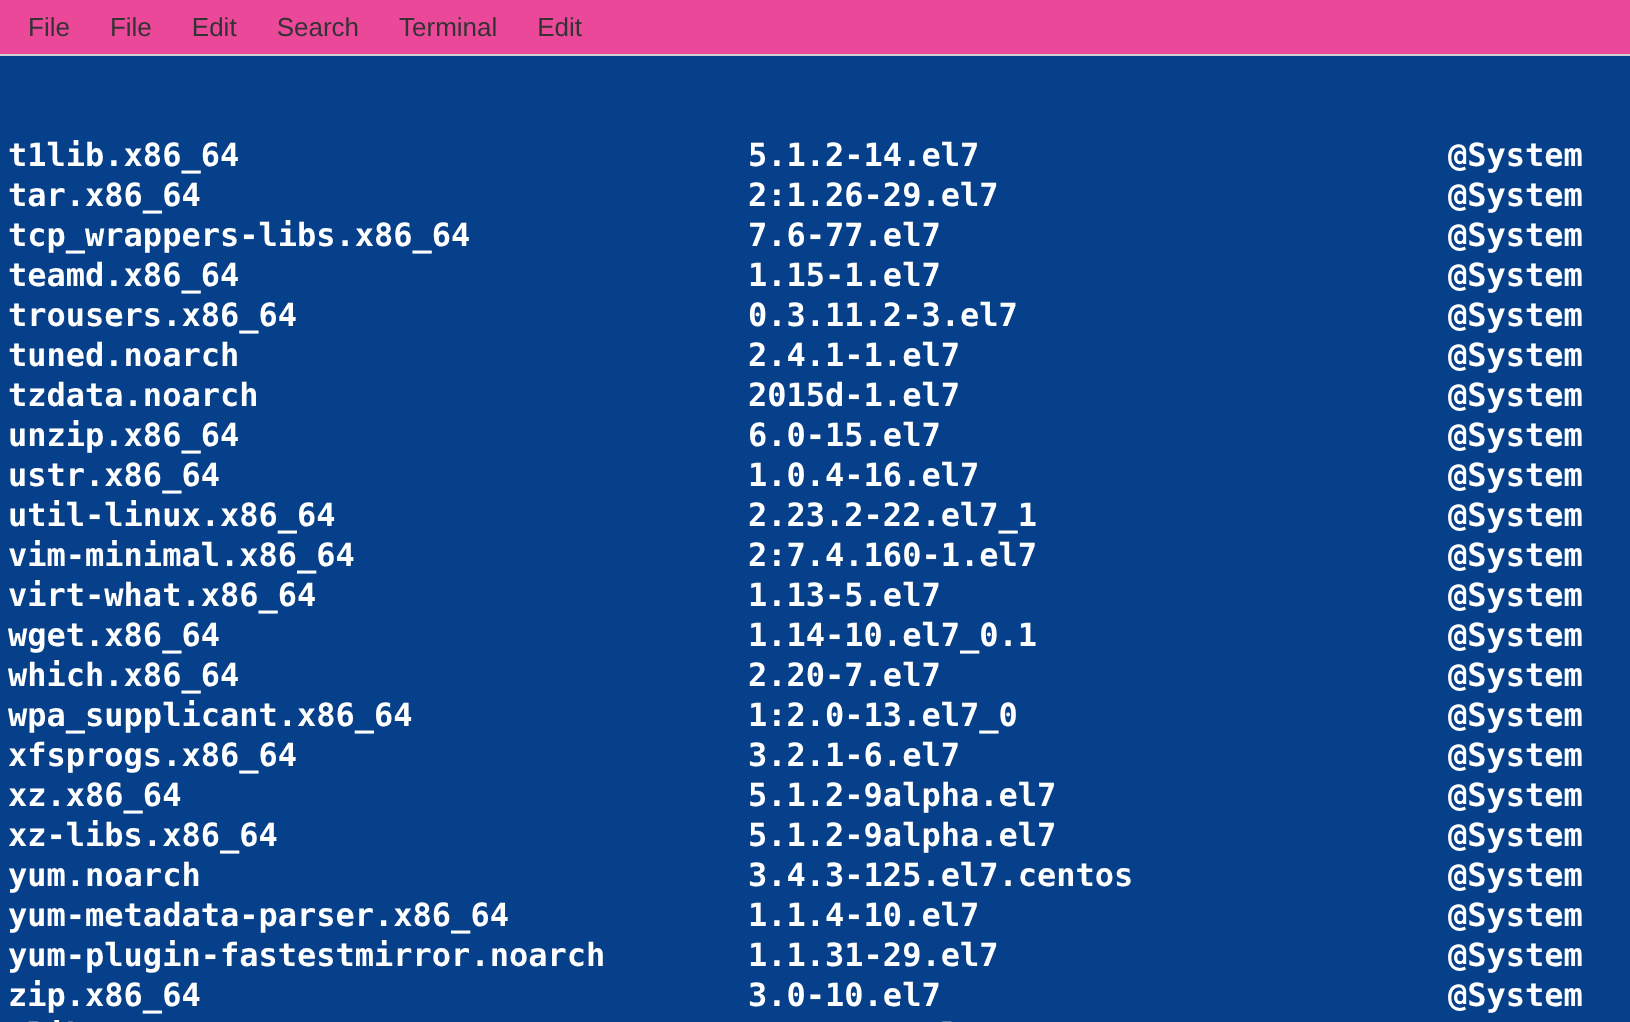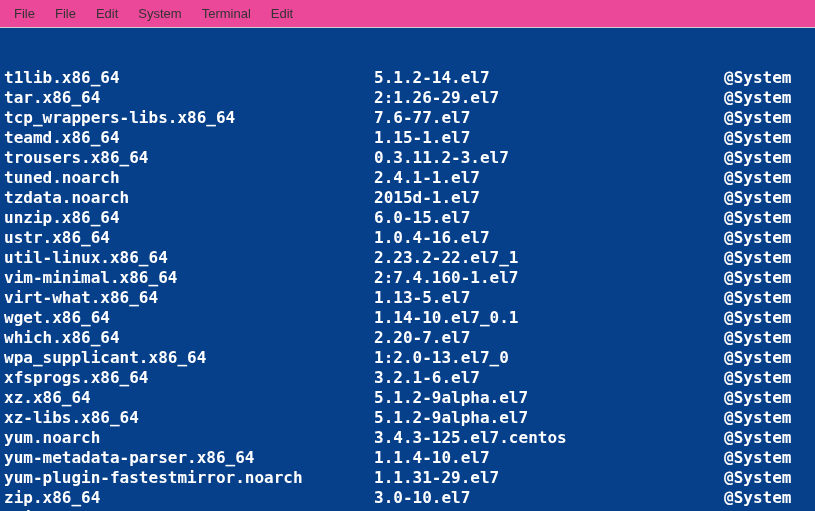--- a/index.html
+++ b/index.html
@@ -35,21 +35,21 @@
   .col-ver  { width: 350px; flex: 0 0 350px; overflow: hidden; }
   .col-repo { flex: 1 1 auto; text-align: left; }
 </style>
 </head>
 <body>
 
 <div class="menubar">
   <div class="menu-item">File</div>
   <div class="menu-item">File</div>
   <div class="menu-item">Edit</div>
-  <div class="menu-item">System</div>
+  <div class="menu-item">Search</div>
   <div class="menu-item">Terminal</div>
   <div class="menu-item">Edit</div>
 </div>
 
 <div class="terminal">
   <div id="rows"><div class="row"><span class="col-name">t1lib.x86_64</span><span class="col-ver">5.1.2-14.el7</span><span class="col-repo">@System</span></div><div class="row"><span class="col-name">tar.x86_64</span><span class="col-ver">2:1.26-29.el7</span><span class="col-repo">@System</span></div><div class="row"><span class="col-name">tcp_wrappers-libs.x86_64</span><span class="col-ver">7.6-77.el7</span><span class="col-repo">@System</span></div><div class="row"><span class="col-name">teamd.x86_64</span><span class="col-ver">1.15-1.el7</span><span class="col-repo">@System</span></div><div class="row"><span class="col-name">trousers.x86_64</span><span class="col-ver">0.3.11.2-3.el7</span><span class="col-repo">@System</span></div><div class="row"><span class="col-name">tuned.noarch</span><span class="col-ver">2.4.1-1.el7</span><span class="col-repo">@System</span></div><div class="row"><span class="col-name">tzdata.noarch</span><span class="col-ver">2015d-1.el7</span><span class="col-repo">@System</span></div><div class="row"><span class="col-name">unzip.x86_64</span><span class="col-ver">6.0-15.el7</span><span class="col-repo">@System</span></div><div class="row"><span class="col-name">ustr.x86_64</span><span class="col-ver">1.0.4-16.el7</span><span class="col-repo">@System</span></div><div class="row"><span class="col-name">util-linux.x86_64</span><span class="col-ver">2.23.2-22.el7_1</span><span class="col-repo">@System</span></div><div class="row"><span class="col-name">vim-minimal.x86_64</span><span class="col-ver">2:7.4.160-1.el7</span><span class="col-repo">@System</span></div><div class="row"><span class="col-name">virt-what.x86_64</span><span class="col-ver">1.13-5.el7</span><span class="col-repo">@System</span></div><div class="row"><span class="col-name">wget.x86_64</span><span class="col-ver">1.14-10.el7_0.1</span><span class="col-repo">@System</span></div><div class="row"><span class="col-name">which.x86_64</span><span class="col-ver">2.20-7.el7</span><span class="col-repo">@System</span></div><div class="row"><span class="col-name">wpa_supplicant.x86_64</span><span class="col-ver">1:2.0-13.el7_0</span><span class="col-repo">@System</span></div><div class="row"><span class="col-name">xfsprogs.x86_64</span><span class="col-ver">3.2.1-6.el7</span><span class="col-repo">@System</span></div><div class="row"><span class="col-name">xz.x86_64</span><span class="col-ver">5.1.2-9alpha.el7</span><span class="col-repo">@System</span></div><div class="row"><span class="col-name">xz-libs.x86_64</span><span class="col-ver">5.1.2-9alpha.el7</span><span class="col-repo">@System</span></div><div class="row"><span class="col-name">yum.noarch</span><span class="col-ver">3.4.3-125.el7.centos</span><span class="col-repo">@System</span></div><div class="row"><span class="col-name">yum-metadata-parser.x86_64</span><span class="col-ver">1.1.4-10.el7</span><span class="col-repo">@System</span></div><div class="row"><span class="col-name">yum-plugin-fastestmirror.noarch</span><span class="col-ver">1.1.31-29.el7</span><span class="col-repo">@System</span></div><div class="row"><span class="col-name">zip.x86_64</span><span class="col-ver">3.0-10.el7</span><span class="col-repo">@System</span></div><div class="row"><span class="col-name">zlib.x86_64</span><span class="col-ver">1.2.7-13.el7</span><span class="col-repo">@System</span></div></div>
   
 </div>
 
 </body></html>

